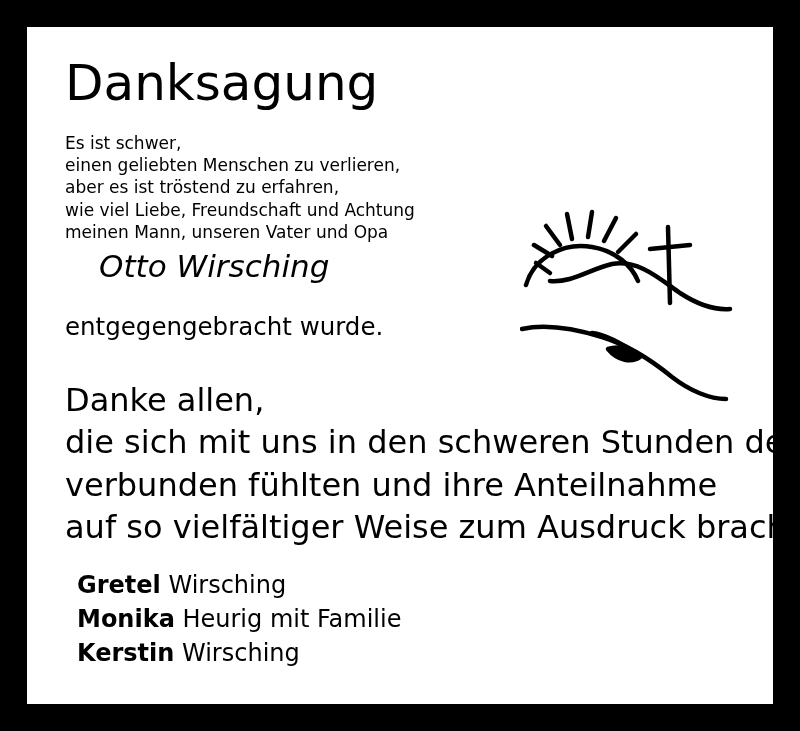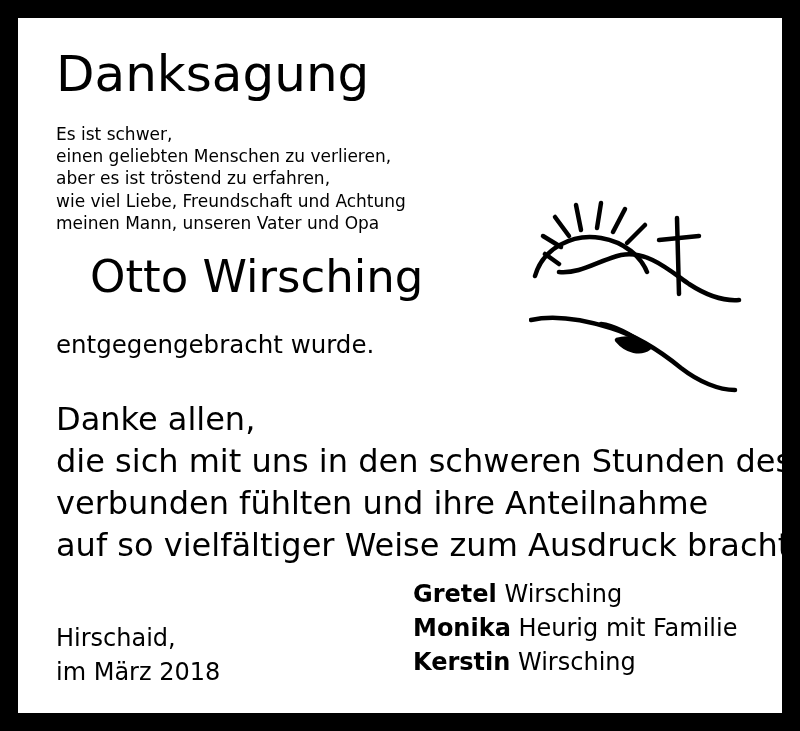--- a/index.html
+++ b/index.html
@@ -13,21 +13,21 @@
     font-family: "DejaVu Sans", sans-serif;
     color: #000000;
     overflow: hidden;
   }
   .notice {
     position: relative;
     box-sizing: border-box;
     width: 800px;
     height: 731px;
     background: #000000;
-    padding: 18px;
+    padding: 27px;
   }
   .notice-inner {
     position: relative;
     box-sizing: border-box;
     width: 100%;
     height: 100%;
     background: #ffffff;
     padding: 30px 38px 0 38px;
   }
   .headline {
@@ -37,25 +37,26 @@
     letter-spacing: 0px;
     margin: 0 0 22px 0;
   }
   .verse {
     font-size: 17px;
     line-height: 1.32;
     white-space: pre;
     margin: 0;
   }
   .name {
-    font-size: 45px;
+    font-size: 31px;
     line-height: 1.1;
     font-weight: 400;
-    margin: 17px 0 0 34px;
+    margin: 5px 0 0 34px;
     white-space: pre;
+    font-style: italic;
   }
   .after-name {
     font-size: 24.5px;
     line-height: 1.32;
     margin: 28px 0 8px 0;
     white-space: pre;
   }
   .thanks {
     font-size: 32px;
     line-height: 1.32;
@@ -140,22 +141,20 @@
 
         <line x1="130" y1="40" x2="170" y2="36"></line>
 
         <path d="M2 120 C 28 114, 56 120, 82 128 C 108 136, 130 150, 152 168 C 170 182, 190 190, 206 190"></path>
         <path d="M72 124 C 88 126, 104 136, 118 146"></path>
         <path d="M88 140 C 100 136, 112 140, 120 148 C 112 154, 98 152, 88 140 Z" fill="#000000"></path>
       </svg>
     </div>
 
     <div class="footer">
-      <p class="place-date">Hirschaid,
-im März 2018</p>
       <div class="survivors">
         <div class="survivor-row"><b>Gretel</b><span> Wirsching</span></div>
         <div class="survivor-row"><b>Monika</b><span> Heurig mit Familie</span></div>
         <div class="survivor-row"><b>Kerstin</b><span> Wirsching</span></div>
       </div>
     </div>
 
   </div>
 </div>
 

